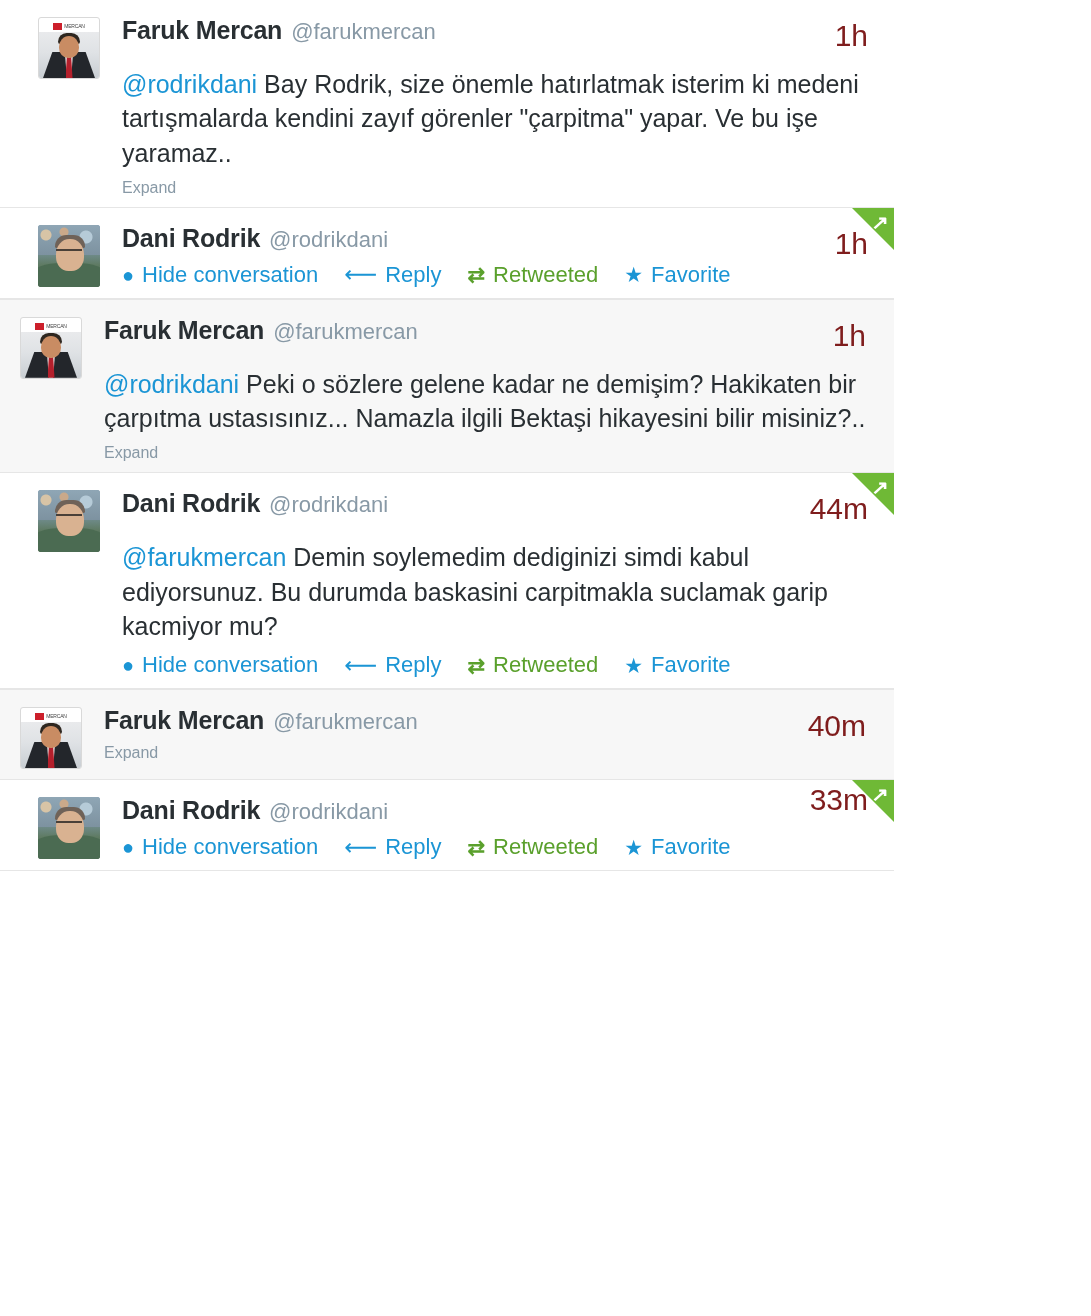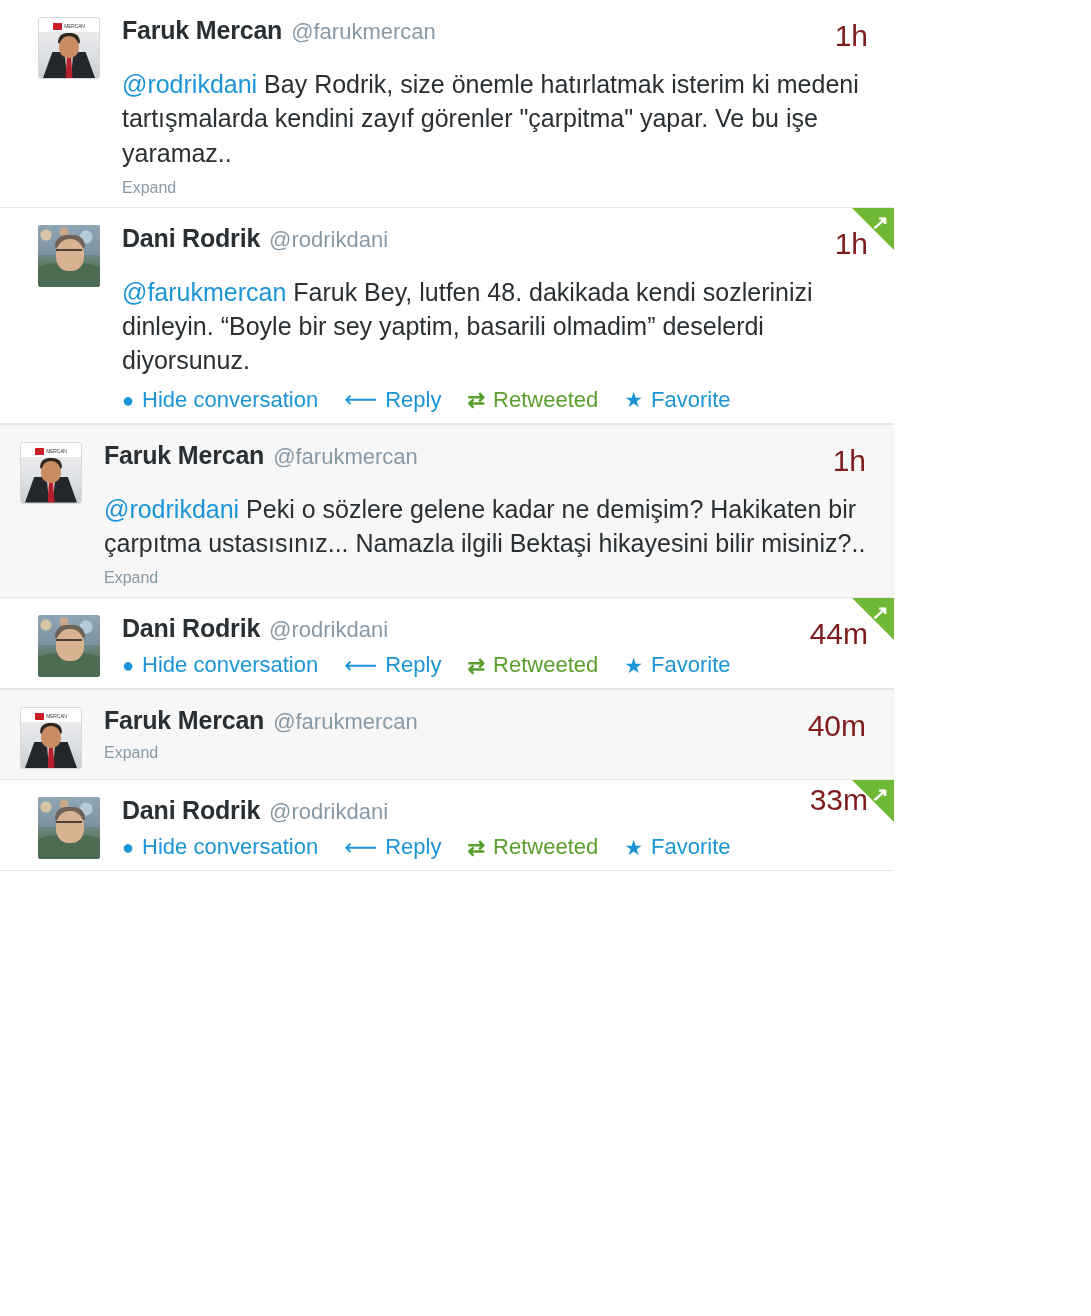--- a/index.html
+++ b/index.html
@@ -308,21 +308,20 @@
         <div class="shirt2"></div>
         <div class="hair2"></div>
         <div class="face"></div>
         <div class="glasses"></div>
       </div>
       <div class="content">
         <div class="head-row">
           <span class="fullname">Dani Rodrik</span>
           <span class="username">@rodrikdani</span>
         </div>
-        <div class="text"><span class="mention">@farukmercan</span><span> Faruk Bey, lutfen 48. dakikada kendi sozlerinizi dinleyin. “Boyle bir sey yaptim, basarili olmadim” deselerdi diyorsunuz.</span></div>
         <div class="actions">
           <span class="action">
             <span class="glyph">●</span>
             <span>Hide conversation</span>
           </span>
           <span class="action">
             <span class="glyph arrow">⟵</span>
             <span>Reply</span>
           </span>
           <span class="action retweeted">
@@ -362,20 +361,21 @@
         <div class="shirt2"></div>
         <div class="hair2"></div>
         <div class="face"></div>
         <div class="glasses"></div>
       </div>
       <div class="content">
         <div class="head-row">
           <span class="fullname">Dani Rodrik</span>
           <span class="username">@rodrikdani</span>
         </div>
+        <div class="text"><span class="mention">@farukmercan</span><span> Demin soylemedim dediginizi simdi kabul ediyorsunuz. Bu durumda baskasini carpitmakla suclamak garip kacmiyor mu?</span></div>
         <div class="actions">
           <span class="action">
             <span class="glyph">●</span>
             <span>Hide conversation</span>
           </span>
           <span class="action">
             <span class="glyph arrow">⟵</span>
             <span>Reply</span>
           </span>
           <span class="action retweeted">

